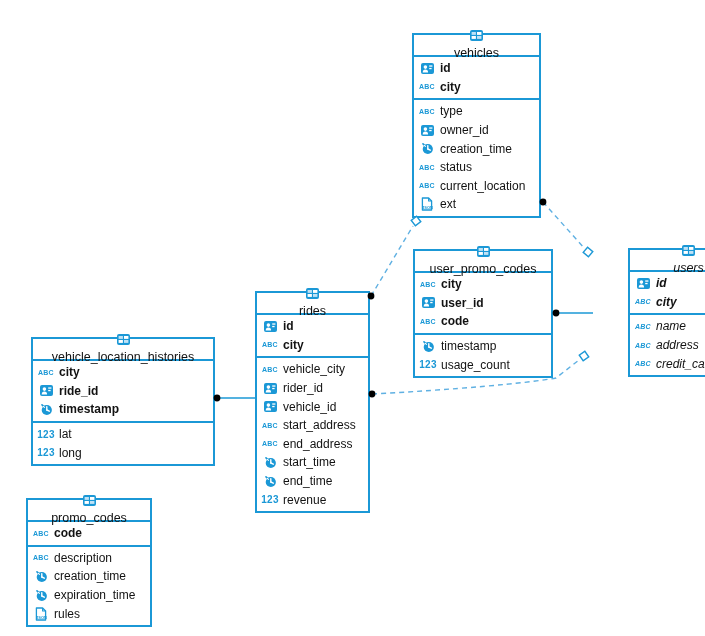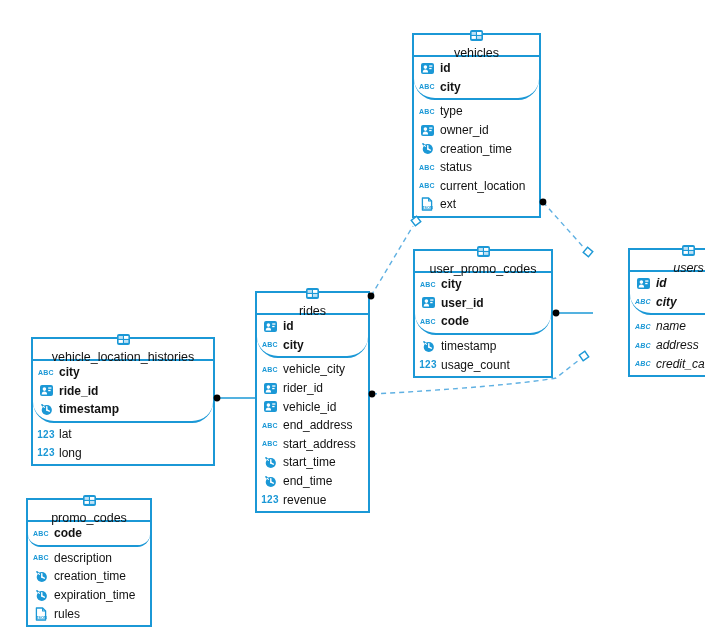--- a/index.html
+++ b/index.html
@@ -18,21 +18,21 @@
   .tbl{
     position:absolute;background:#fff;border:2px solid var(--blue);
     box-sizing:border-box;color:var(--text);font-size:12px;z-index:2;
   }
   .tbl-header{
     display:flex;align-items:center;justify-content:center;gap:5px;
     height:20px;border-bottom:2px solid var(--blue);font-size:12.5px;
     white-space:nowrap;padding:0 4px;flex-direction:column;
   }
   .sect{padding:2px 0;}
-  .sect.keys{border-bottom:2px solid var(--blue);border-radius:21px;}
+  .sect.keys{border-bottom:2px solid var(--blue);}
   .sect.keys .flabel{font-weight:bold;}
   .row{display:flex;align-items:center;gap:5px;height:18.6px;padding:0 5px;white-space:nowrap;}
   .ficon{width:16px;min-width:16px;display:flex;align-items:center;justify-content:center;}
   .abc{font-size:7px;font-weight:bold;color:var(--blue);letter-spacing:.2px;}
   .num{font-size:10px;font-weight:bold;color:var(--blue);letter-spacing:.2px;}
   .flabel{overflow:hidden;text-overflow:ellipsis;}
   svg.ic{display:block;}
   
   #t-vehicles{left:412px;top:33px;width:129px;}
   #t-upc{left:413px;top:249px;width:140px;text-align:right;}
@@ -292,25 +292,25 @@
       <div class="row">
         <span class="ficon">
             <svg class="ic" width="13" height="11">
               <use href="#i-id"></use>
             </svg>
           </span>
         <span class="flabel">vehicle_id</span>
       </div>
       <div class="row">
         <span class="ficon abc">ABC</span>
+        <span class="flabel">start_address</span>
+      </div>
+      <div class="row">
+        <span class="ficon abc">ABC</span>
         <span class="flabel">end_address</span>
-      </div>
-      <div class="row">
-        <span class="ficon abc">ABC</span>
-        <span class="flabel">start_address</span>
       </div>
       <div class="row">
         <span class="ficon">
             <svg class="ic" width="13" height="13">
               <use href="#i-clock"></use>
             </svg>
           </span>
         <span class="flabel">start_time</span>
       </div>
       <div class="row">

